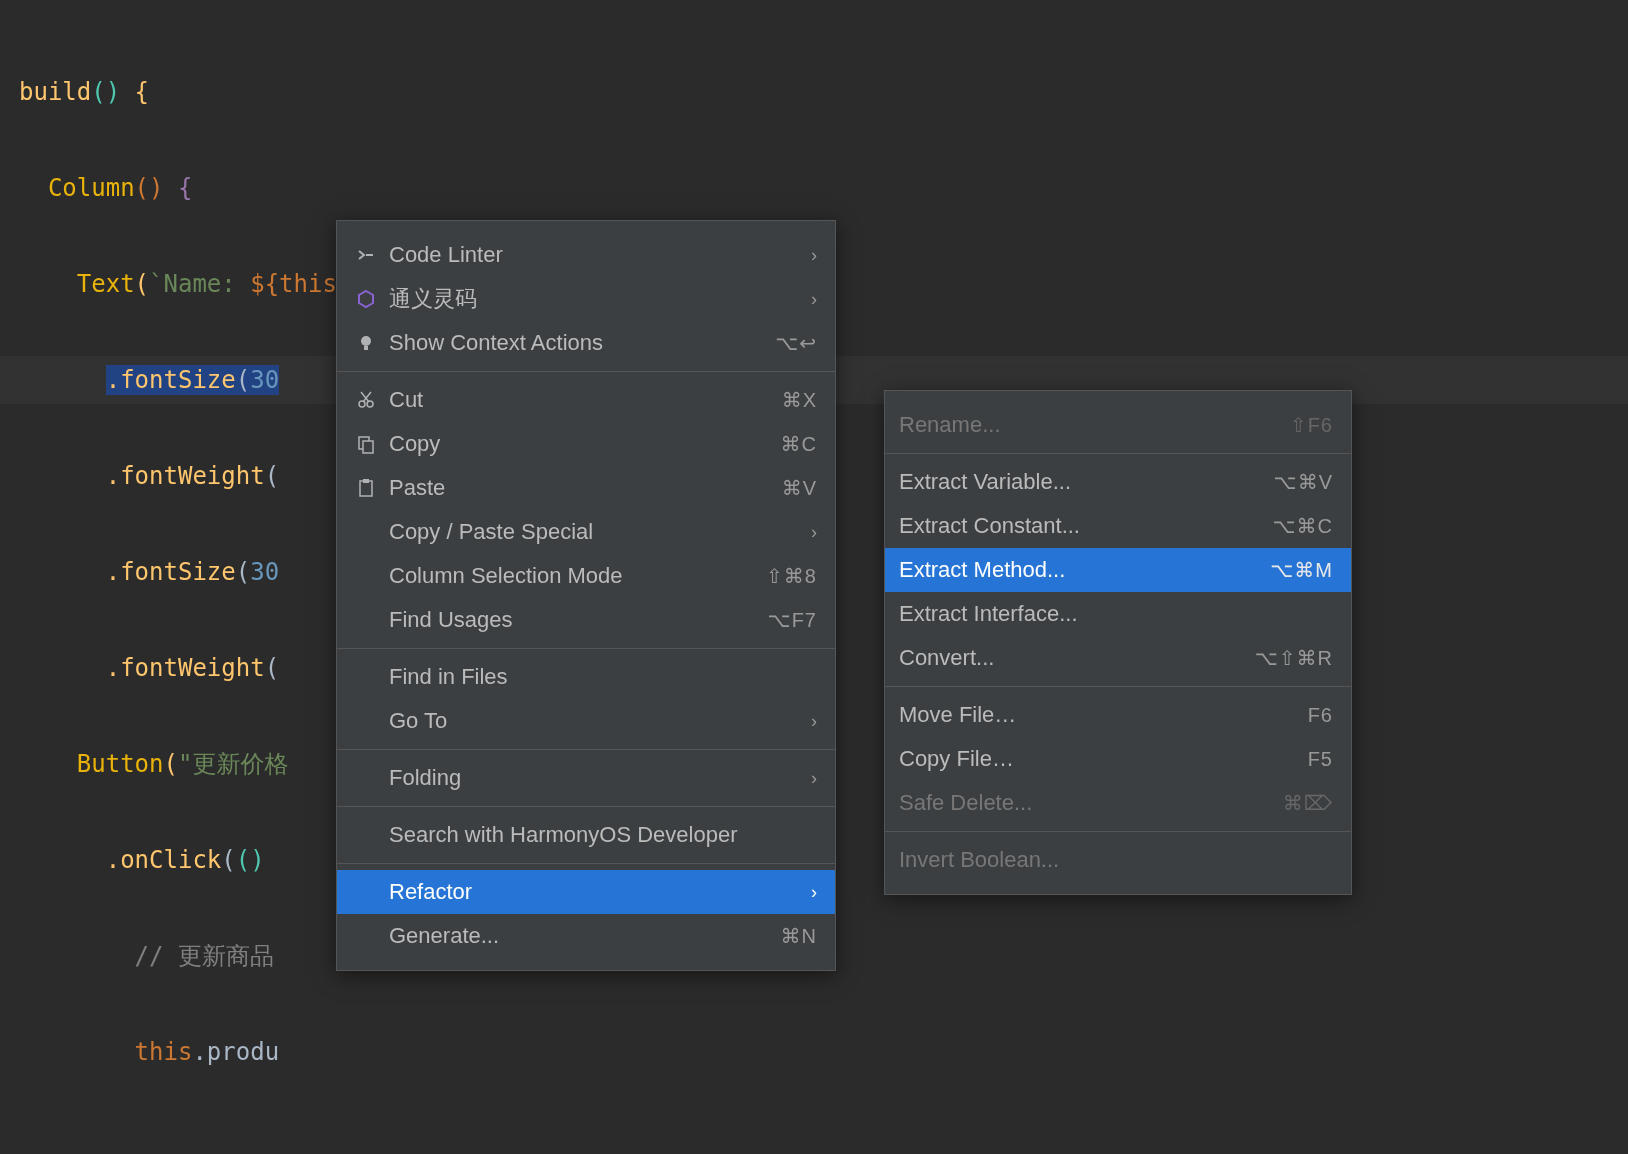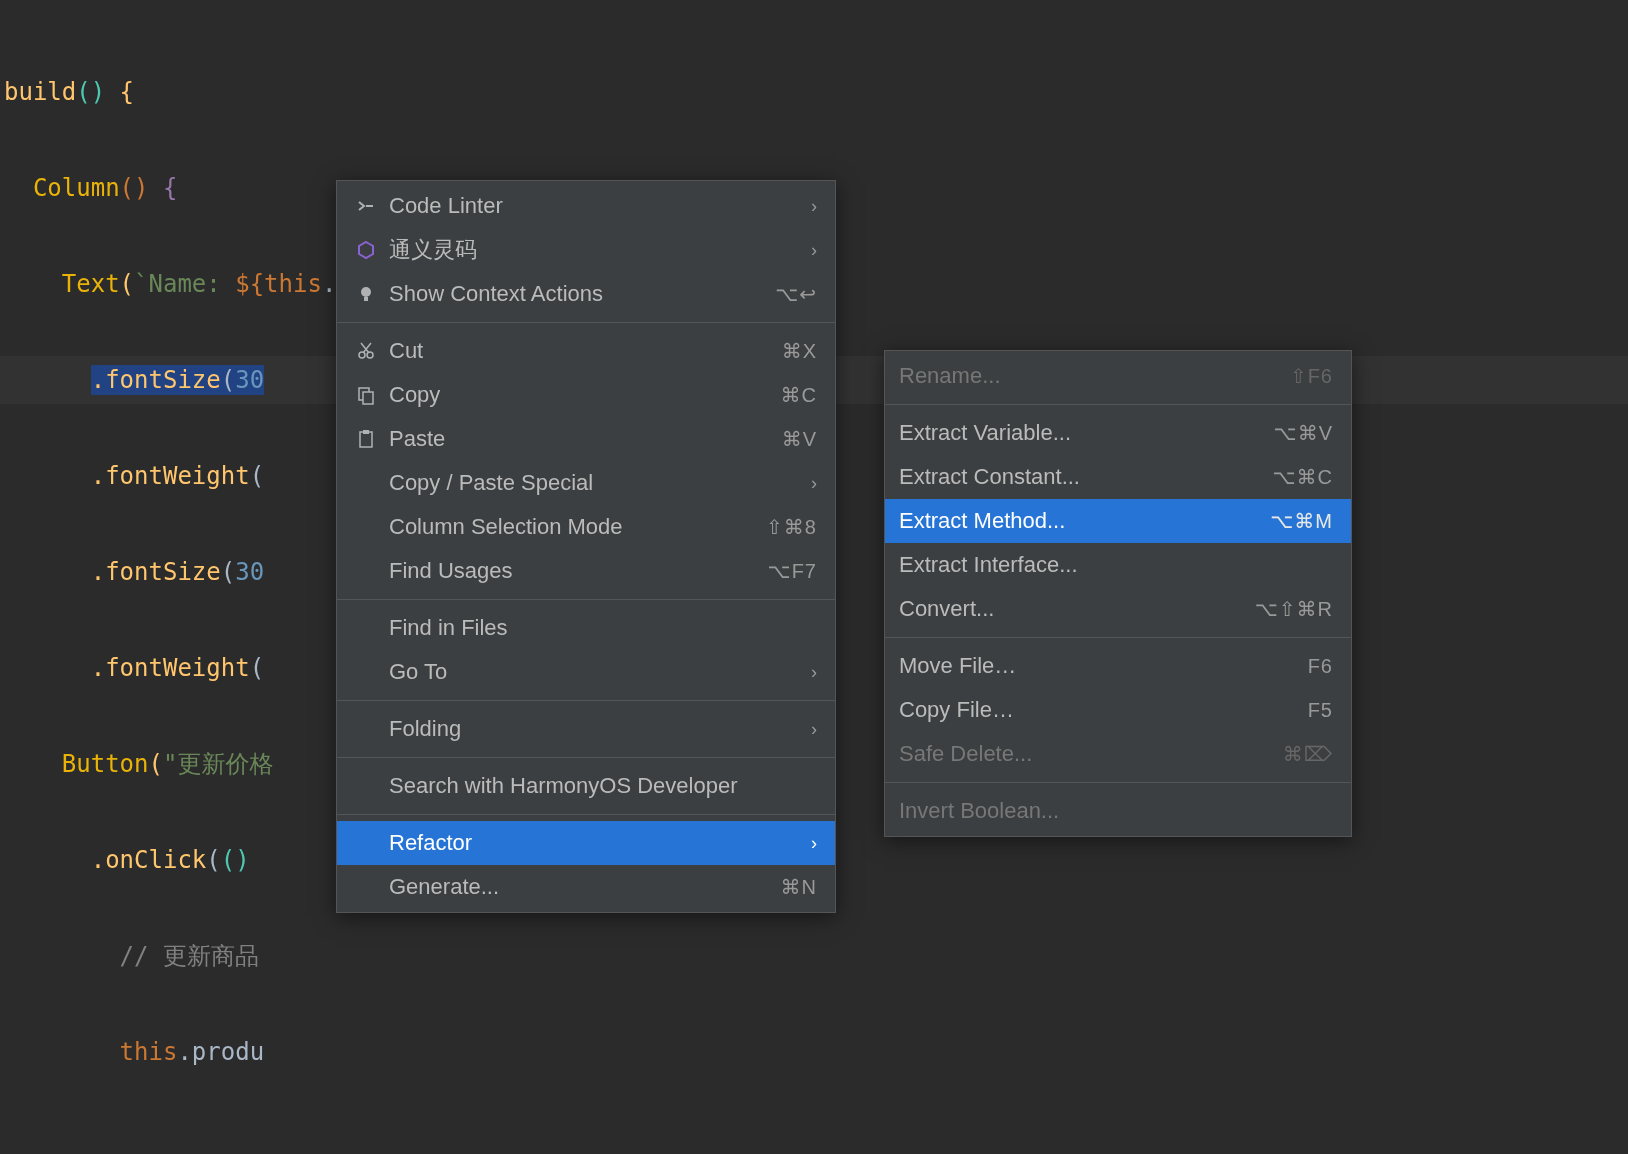--- a/index.html
+++ b/index.html
@@ -11,21 +11,21 @@
     overflow: hidden;
     width: 1628px;
     height: 1154px;
     position: relative;
   }
   .editor {
     padding: 20px 0 0 0;
     line-height: 48px;
     white-space: pre;
   }
-  .line { padding-left: 4px; height: 48px; }
+  .line { padding-left: 19px; height: 48px; }
   .line.highlight-row { background: #323232; }
   .selection {
     background: #214283;
     padding: 1px 0;
   }
   .kw-fn { color: #ffc66d; }
   .paren { color: #a9b7c6; }
   .brace-yellow { color: #ffc66d; }
   .brace-purple { color: #9876aa; }
   .type-call { color: #eab308; }
@@ -42,21 +42,22 @@
 
   
   .menu {
     position: absolute;
     background: #3c3f41;
     border: 1px solid #555;
     box-shadow: 0 4px 20px rgba(0,0,0,0.5);
     font-family: -apple-system, 'Segoe UI', sans-serif;
     font-size: 22px;
     color: #bbbbbb;
-    padding: 3px 0;
+    padding: 12px 0;
+    margin-top: 40px;
   }
   .menu-item {
     display: flex;
     align-items: center;
     height: 44px;
     padding: 0 18px 0 14px;
   }
   .menu-item.disabled { color: #777; }
   .menu-item.hl { background: #2675d6; color: #fff; }
   .menu-icon {

